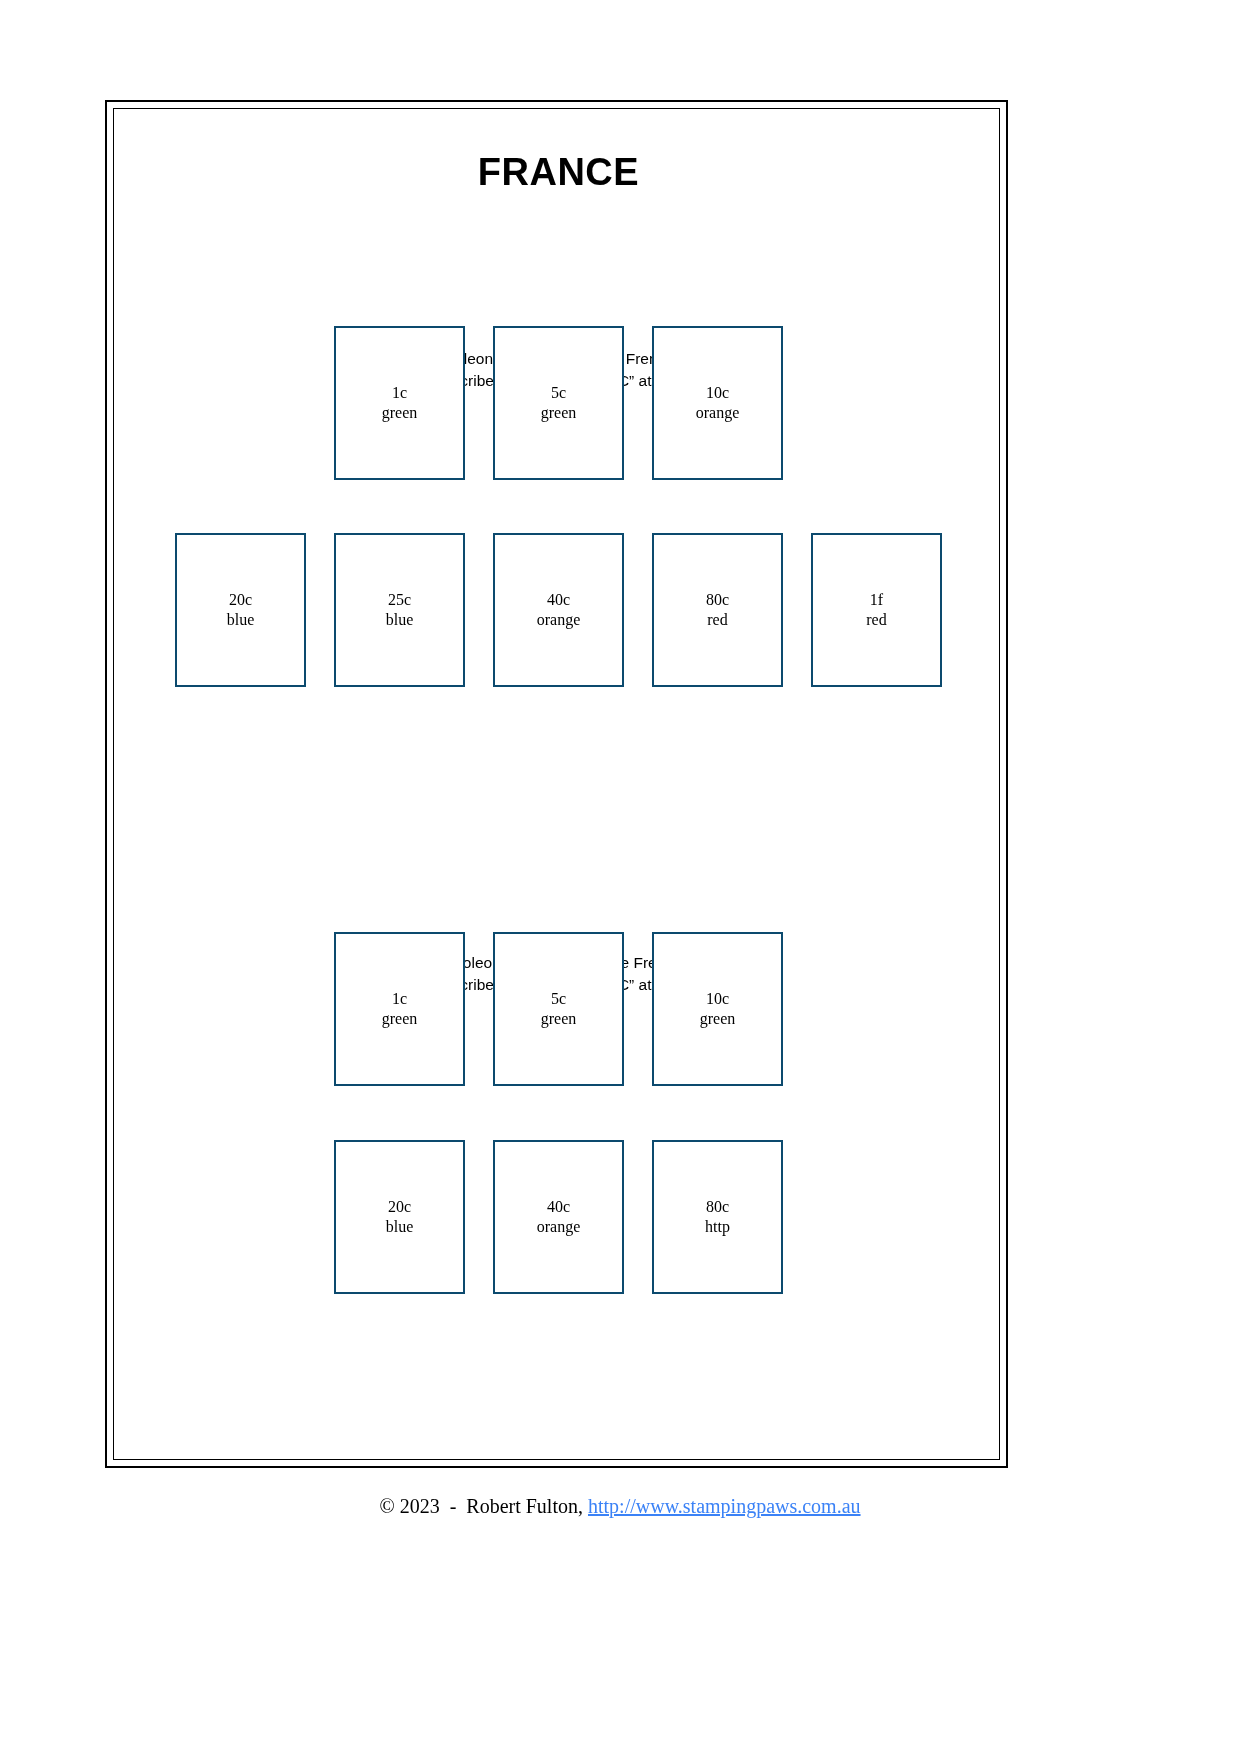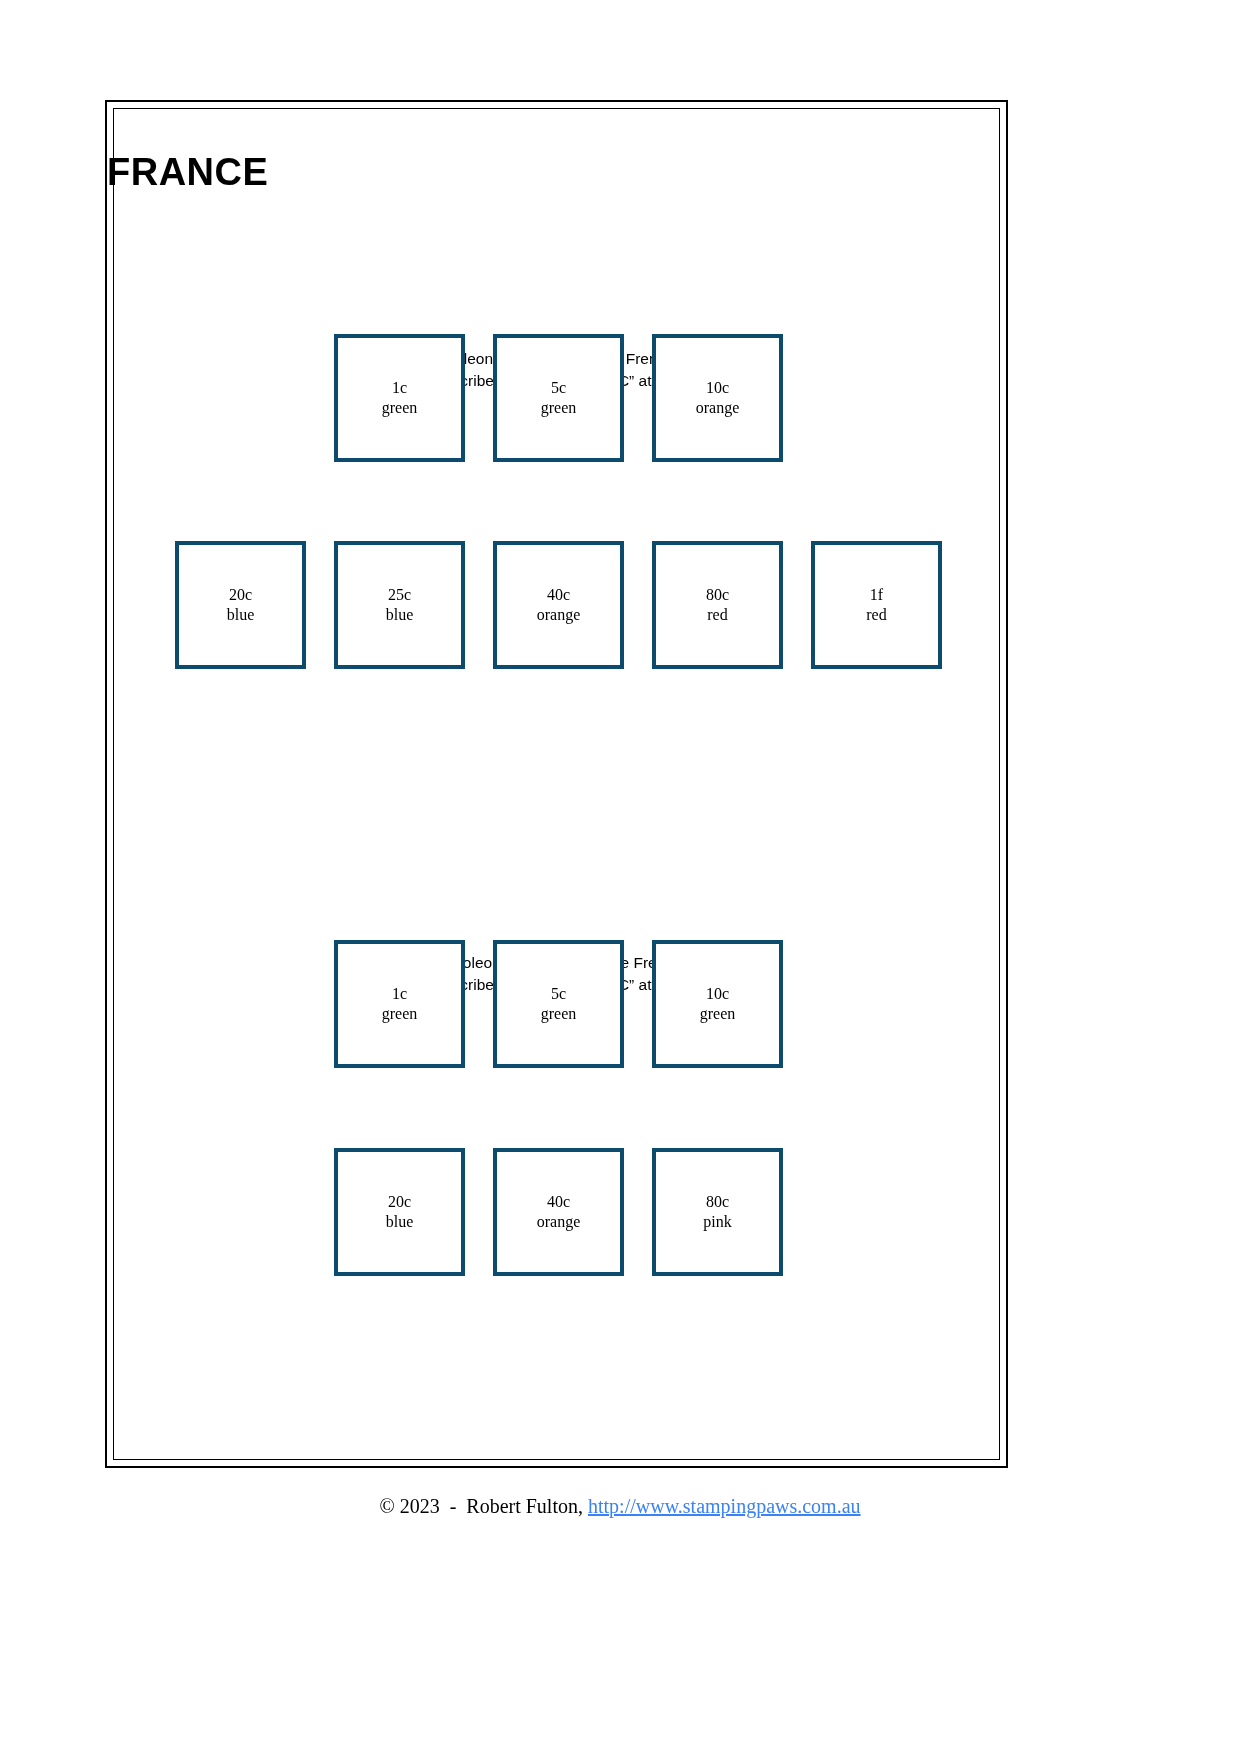--- a/index.html
+++ b/index.html
@@ -44,20 +44,21 @@
     height: 1368px;
     box-sizing: border-box;
   }
 
   
   .page-title {
     position: absolute;
     left: 0;
     top: 48px;
     width: 903px;
+    text-align: center;
     font-family: "Liberation Sans", sans-serif;
     font-size: 38px;
     font-weight: bold;
     letter-spacing: 0.5px;
     line-height: 44px;
   }
 
   
   .section-header {
     position: absolute;
@@ -78,25 +79,25 @@
   .stamp-row {
     position: absolute;
     left: 0;
     width: 903px;
     display: flex;
     justify-content: center;
     align-items: flex-start;
   }
   .stamp-box {
     width: 131px;
-    height: 128px;
-    border: 4px solid #0c4a6e;
+    height: 154px;
+    border: 2px solid #0c4a6e;
     box-sizing: border-box;
     background: #ffffff;
-    margin: 16px 14px;
+    margin: 8px 14px;
     position: relative;
     display: flex;
     flex-direction: column;
     justify-content: center;
     align-items: center;
   }
   .stamp-box .denom,
   .stamp-box .colour {
     font-family: "Liberation Serif", serif;
     font-size: 16px;
@@ -202,21 +203,21 @@
       <div class="stamp-box">
         <span class="denom">20c</span>
         <span class="colour">blue</span>
       </div>
       <div class="stamp-box">
         <span class="denom">40c</span>
         <span class="colour">orange</span>
       </div>
       <div class="stamp-box">
         <span class="denom">80c</span>
-        <span class="colour">pink</span>
+        <span class="colour">http</span>
       </div>
     </div>
 
   </div>
 </div>
 
 <div class="page-footer">
   <span class="footer-copy">© 2023  -  Robert Fulton, </span><a class="footer-link" href="#">http://www.stampingpaws.com.au</a>
 </div>
 

